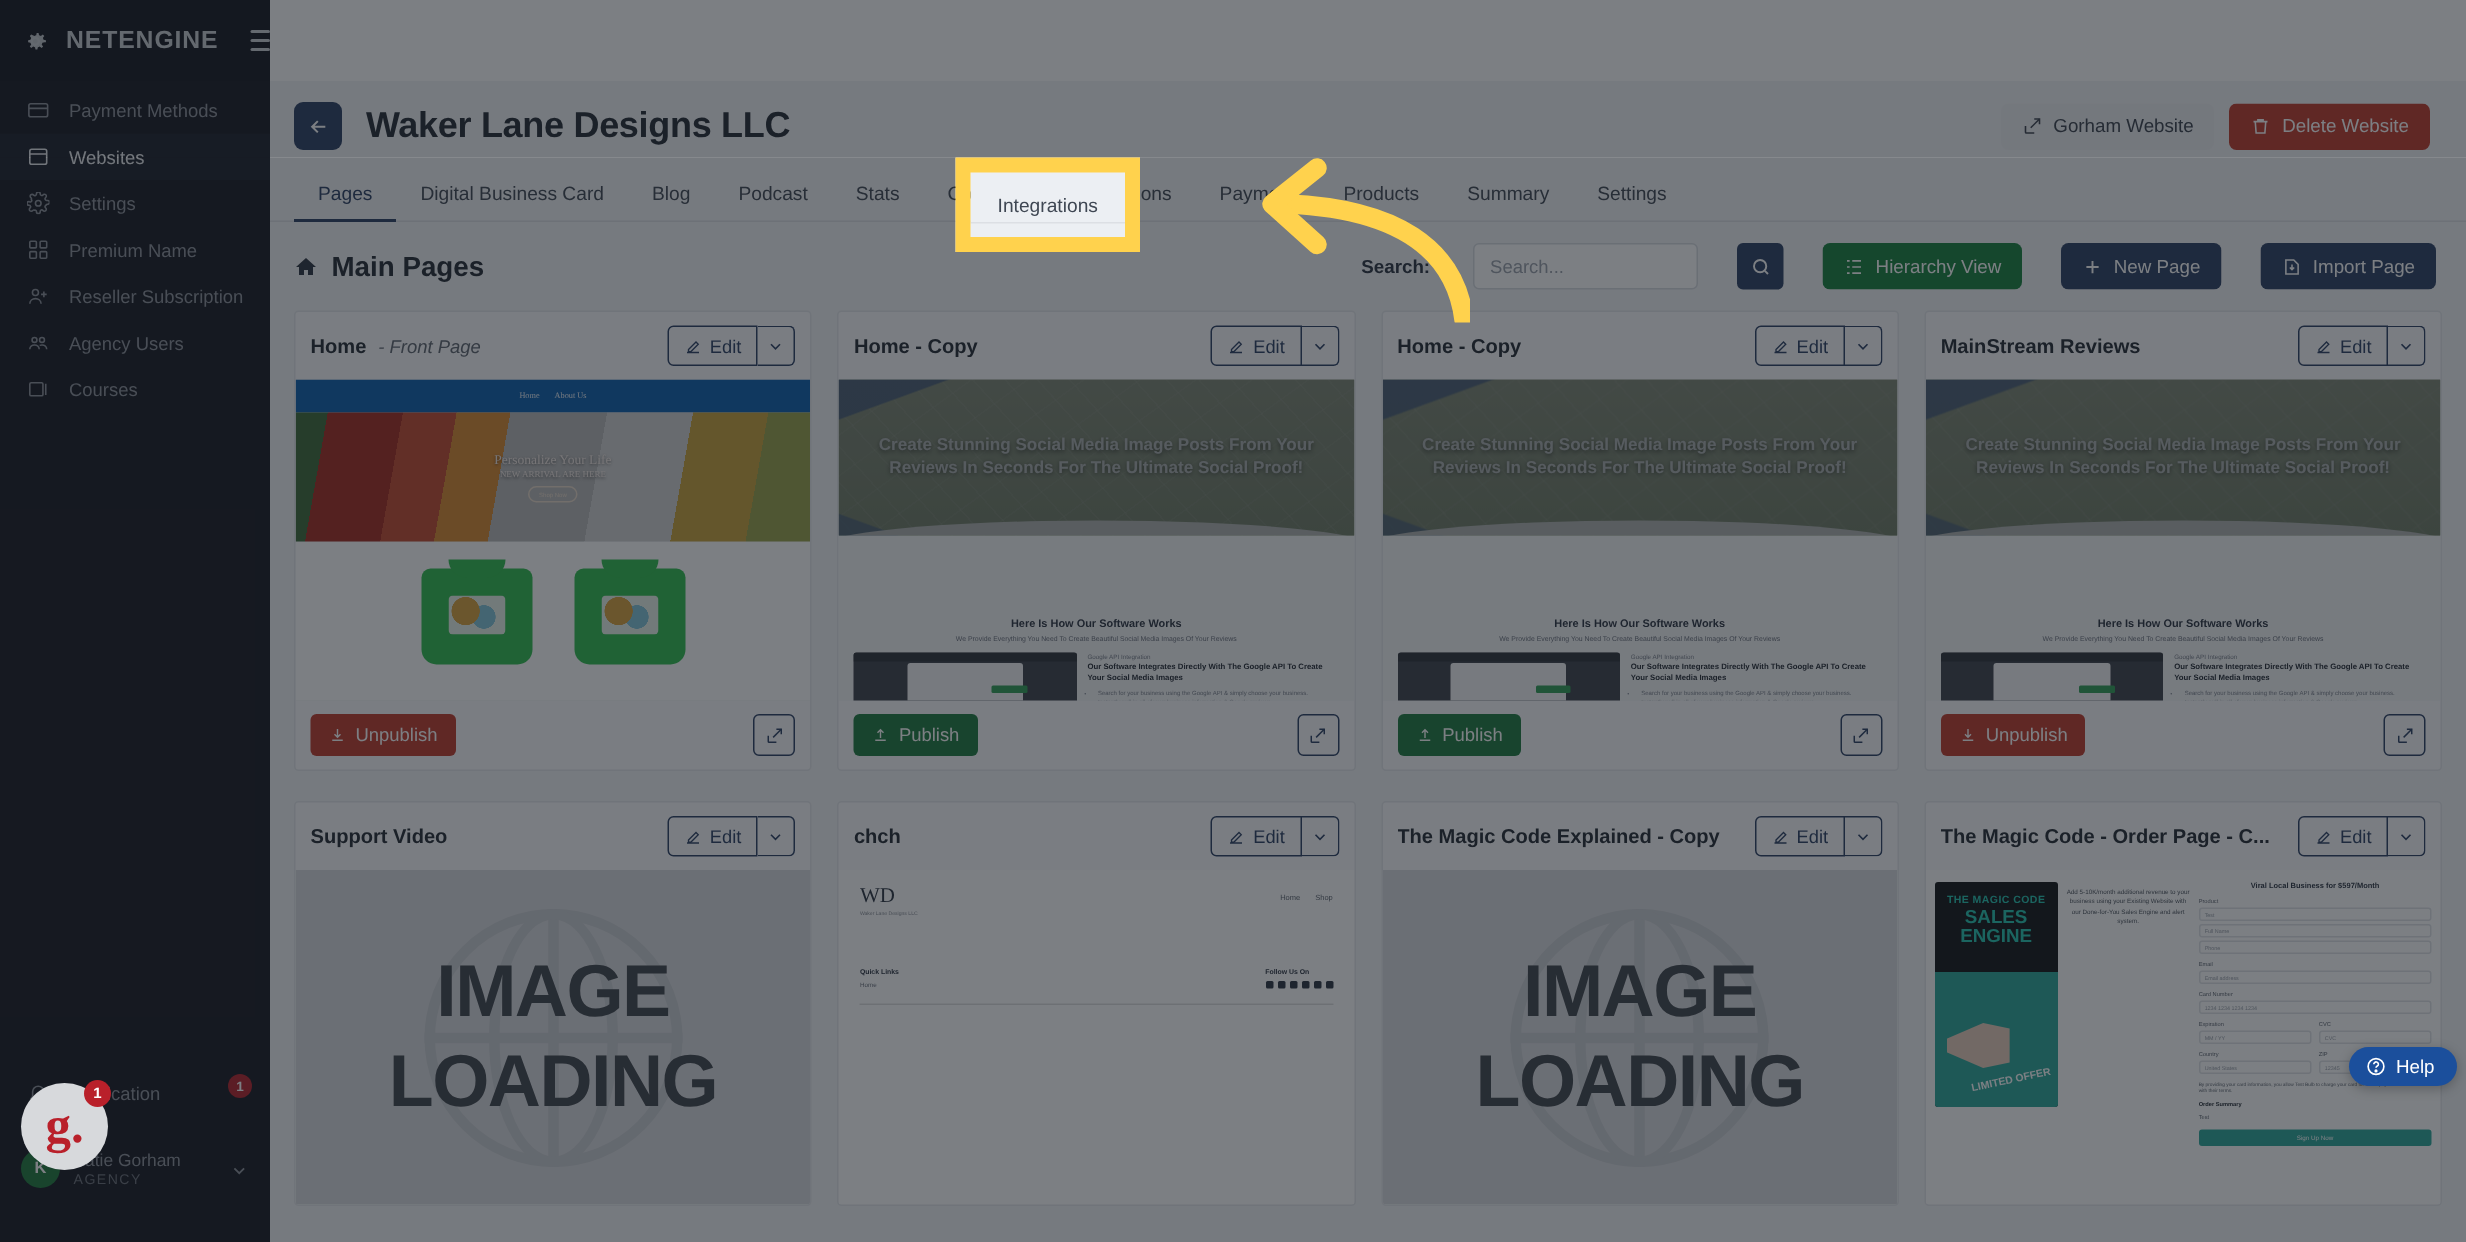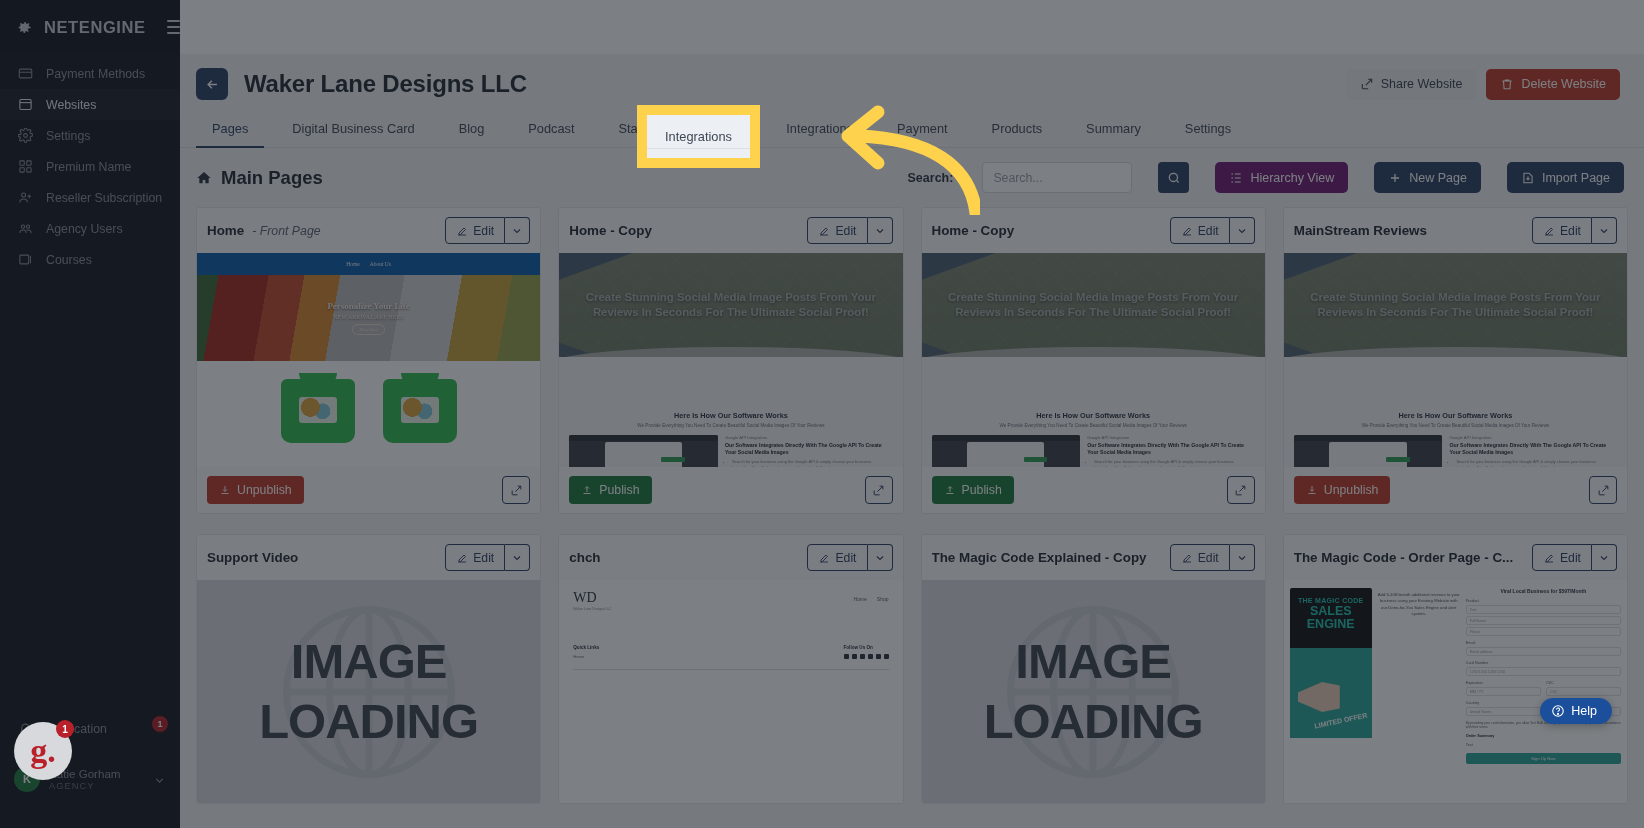--- a/index.html
+++ b/index.html
@@ -104,25 +104,25 @@
   .head-actions { margin-left: auto; display: flex; gap: 10px; }
   .btn {
     display: inline-flex; align-items: center; gap: 7px;
     height: 31px; padding: 0 13px; border-radius: 5px;
     font-size: 12.5px; cursor: pointer; border: 1px solid transparent;
     white-space: nowrap;
   }
   .btn-light { background: #edeff2; color: #3a414c; }
   .btn-danger { background: #c0392b; color: #fff; }
   .btn-navy { background: #2b3f63; color: #fff; }
-  .btn-green { background: #701a75; color: #fff; }
+  .btn-green { background: #15803d; color: #fff; }
   .btn-ico { width: 14px; height: 14px; flex: 0 0 14px; }
 
   .tabs {
-    display: flex; align-items: flex-end; gap: 12px;
+    display: flex; align-items: flex-end; gap: 0;
     padding: 0 16px; margin-top: 12px;
     border-bottom: 1px solid #dcdfe4;
     position: relative;
   }
   .tab {
     padding: 9px 16px 10px; font-size: 12.8px; color: #3f4753;
     cursor: pointer; border-bottom: 2.5px solid transparent;
     margin-bottom: -1px; white-space: nowrap;
   }
   .tab.active { color: #2b3f63; border-bottom-color: #2b3f63; font-weight: 400; }
@@ -195,21 +195,21 @@
   
   .th-hero-blue { height: 22px; background: #0a5fae; display:flex; align-items:center; justify-content:center; gap:10px; }
   .th-hero-blue span { font-size: 5.5px; color:#e8eef7; font-family:"Liberation Serif", serif; }
   .th-shirts {
     height: 86px;
     background:
       linear-gradient(100deg,#3c6a38 0 6%, #a52a1f 6% 20%, #c44a2e 20% 30%, #d9882e 30% 40%, #b9b9b9 40% 58%, #d2d2d2 58% 74%, #c9a23a 74% 88%, #9aa24a 88% 100%);
     position: relative; display:flex; align-items:center; justify-content:center;
     flex-direction: column;
   }
-  .th-shirts .t1 { font-family:"Liberation Serif", serif; font-size:9px; color:#f1e7e2; text-shadow:0 1px 2px rgba(0,0,0,.5);font-weight:bold; }
+  .th-shirts .t1 { font-family:"Liberation Serif", serif; font-size:9px; color:#f1e7e2; text-shadow:0 1px 2px rgba(0,0,0,.5); }
   .th-shirts .t2 { font-family:"Liberation Serif", serif; font-size:6px; color:#f1e7e2; margin-top:3px; text-shadow:0 1px 2px rgba(0,0,0,.5); }
   .th-shirts .t3 { margin-top:4px; border:1px solid #e8d9c8; color:#e8d9c8; font-size:4px; padding:2px 6px; border-radius:8px; }
   .th-prodrow { background:#fff; height: 106px; display:flex; gap:12px; justify-content:center; padding-top:10px; }
   .tee { width:90px; height:72px; position:relative; }
   .tee::before {
     content:""; position:absolute; left:8px; top:8px; right:8px; bottom:0;
     background:#2fbd4e; border-radius:6px 6px 10px 10px;
   }
   .tee::after {
     content:""; position:absolute; left:26px; top:2px; width:38px; height:12px;
@@ -347,21 +347,21 @@
   .spot-inner {
     position:absolute; left:647px; top:115px; width:103px; height:43px;
     background:#eceff3; z-index: 44; pointer-events:none;
     display:flex; align-items:center; justify-content:center;
   }
   .spot-inner span { font-size:12.8px; color:#3f4753; }
   .spot-inner .underline { position:absolute; left:0; right:0; bottom:9px; height:1px; background:#dcdfe4; }
   .arrow-svg { position:absolute; left:780px; top:95px; z-index:46; pointer-events:none; }
 
   .help-btn {
-    position:absolute; right:32px; bottom:104px; z-index:60;
+    position:absolute; right:6px; bottom:104px; z-index:60;
     display:flex; align-items:center; gap:6px;
     background:#1b4f9c; color:#fff; border-radius:16px;
     padding: 6px 15px 6px 11px; font-size:12.5px; cursor:pointer;
     box-shadow: 0 2px 8px rgba(0,0,0,.25);
   }
   .gbadge {
     position:absolute; left:14px; bottom:48px; z-index:70;
     width:58px; height:58px; border-radius:50%;
     background:#d7d9dc; display:flex; align-items:center; justify-content:center;
     cursor:pointer;
@@ -483,21 +483,21 @@
           </svg>
       </div>
       <div class="site-title">Waker Lane Designs LLC</div>
       <div class="head-actions">
         <div class="btn btn-light">
           <svg class="btn-ico" viewBox="0 0 24 24" fill="none" stroke="currentColor" stroke-width="1.8">
               <path d="M4 12v7a1 1 0 001 1h9"></path>
               <path d="M14 4h6v6"></path>
               <path d="M10 14L20 4"></path>
             </svg>
-          <span>Share Website</span>
+          <span>Gorham Website</span>
         </div>
         <div class="btn btn-danger">
           <svg class="btn-ico" viewBox="0 0 24 24" fill="none" stroke="currentColor" stroke-width="1.8">
               <path d="M4 7h16M9 7V5h6v2M6 7l1 13h10l1-13"></path>
             </svg>
           <span>Delete Website</span>
         </div>
       </div>
     </div>
 

